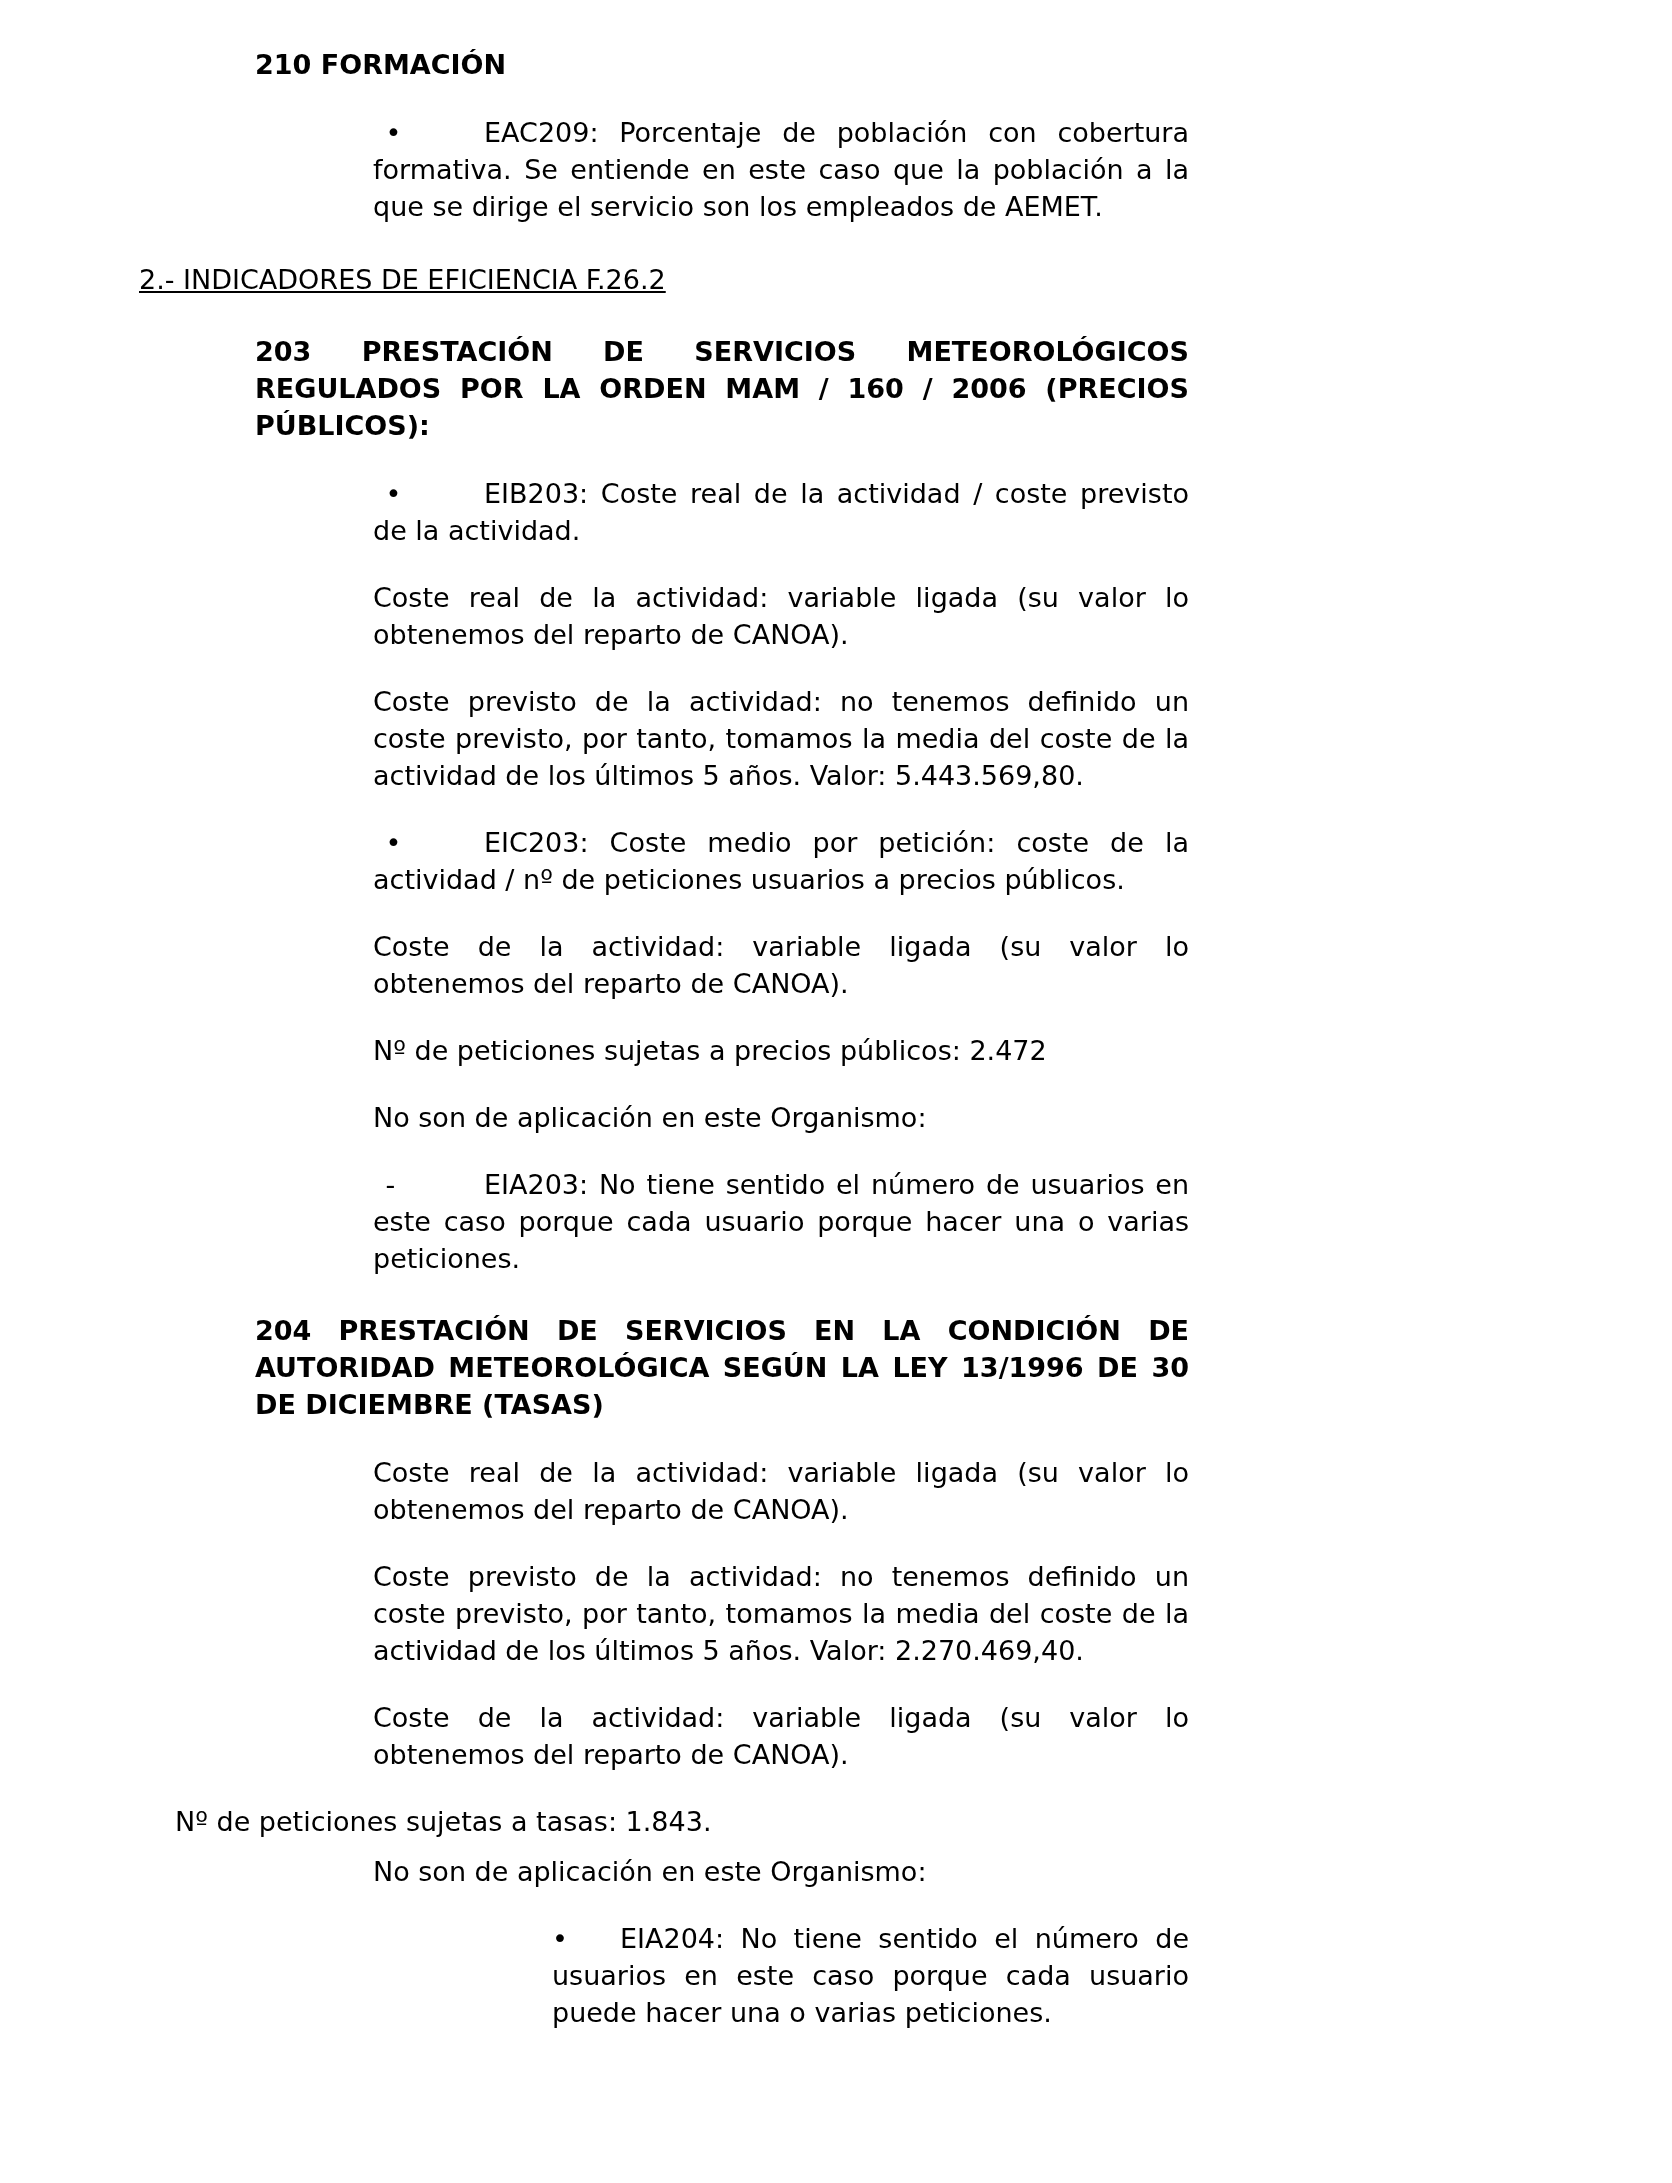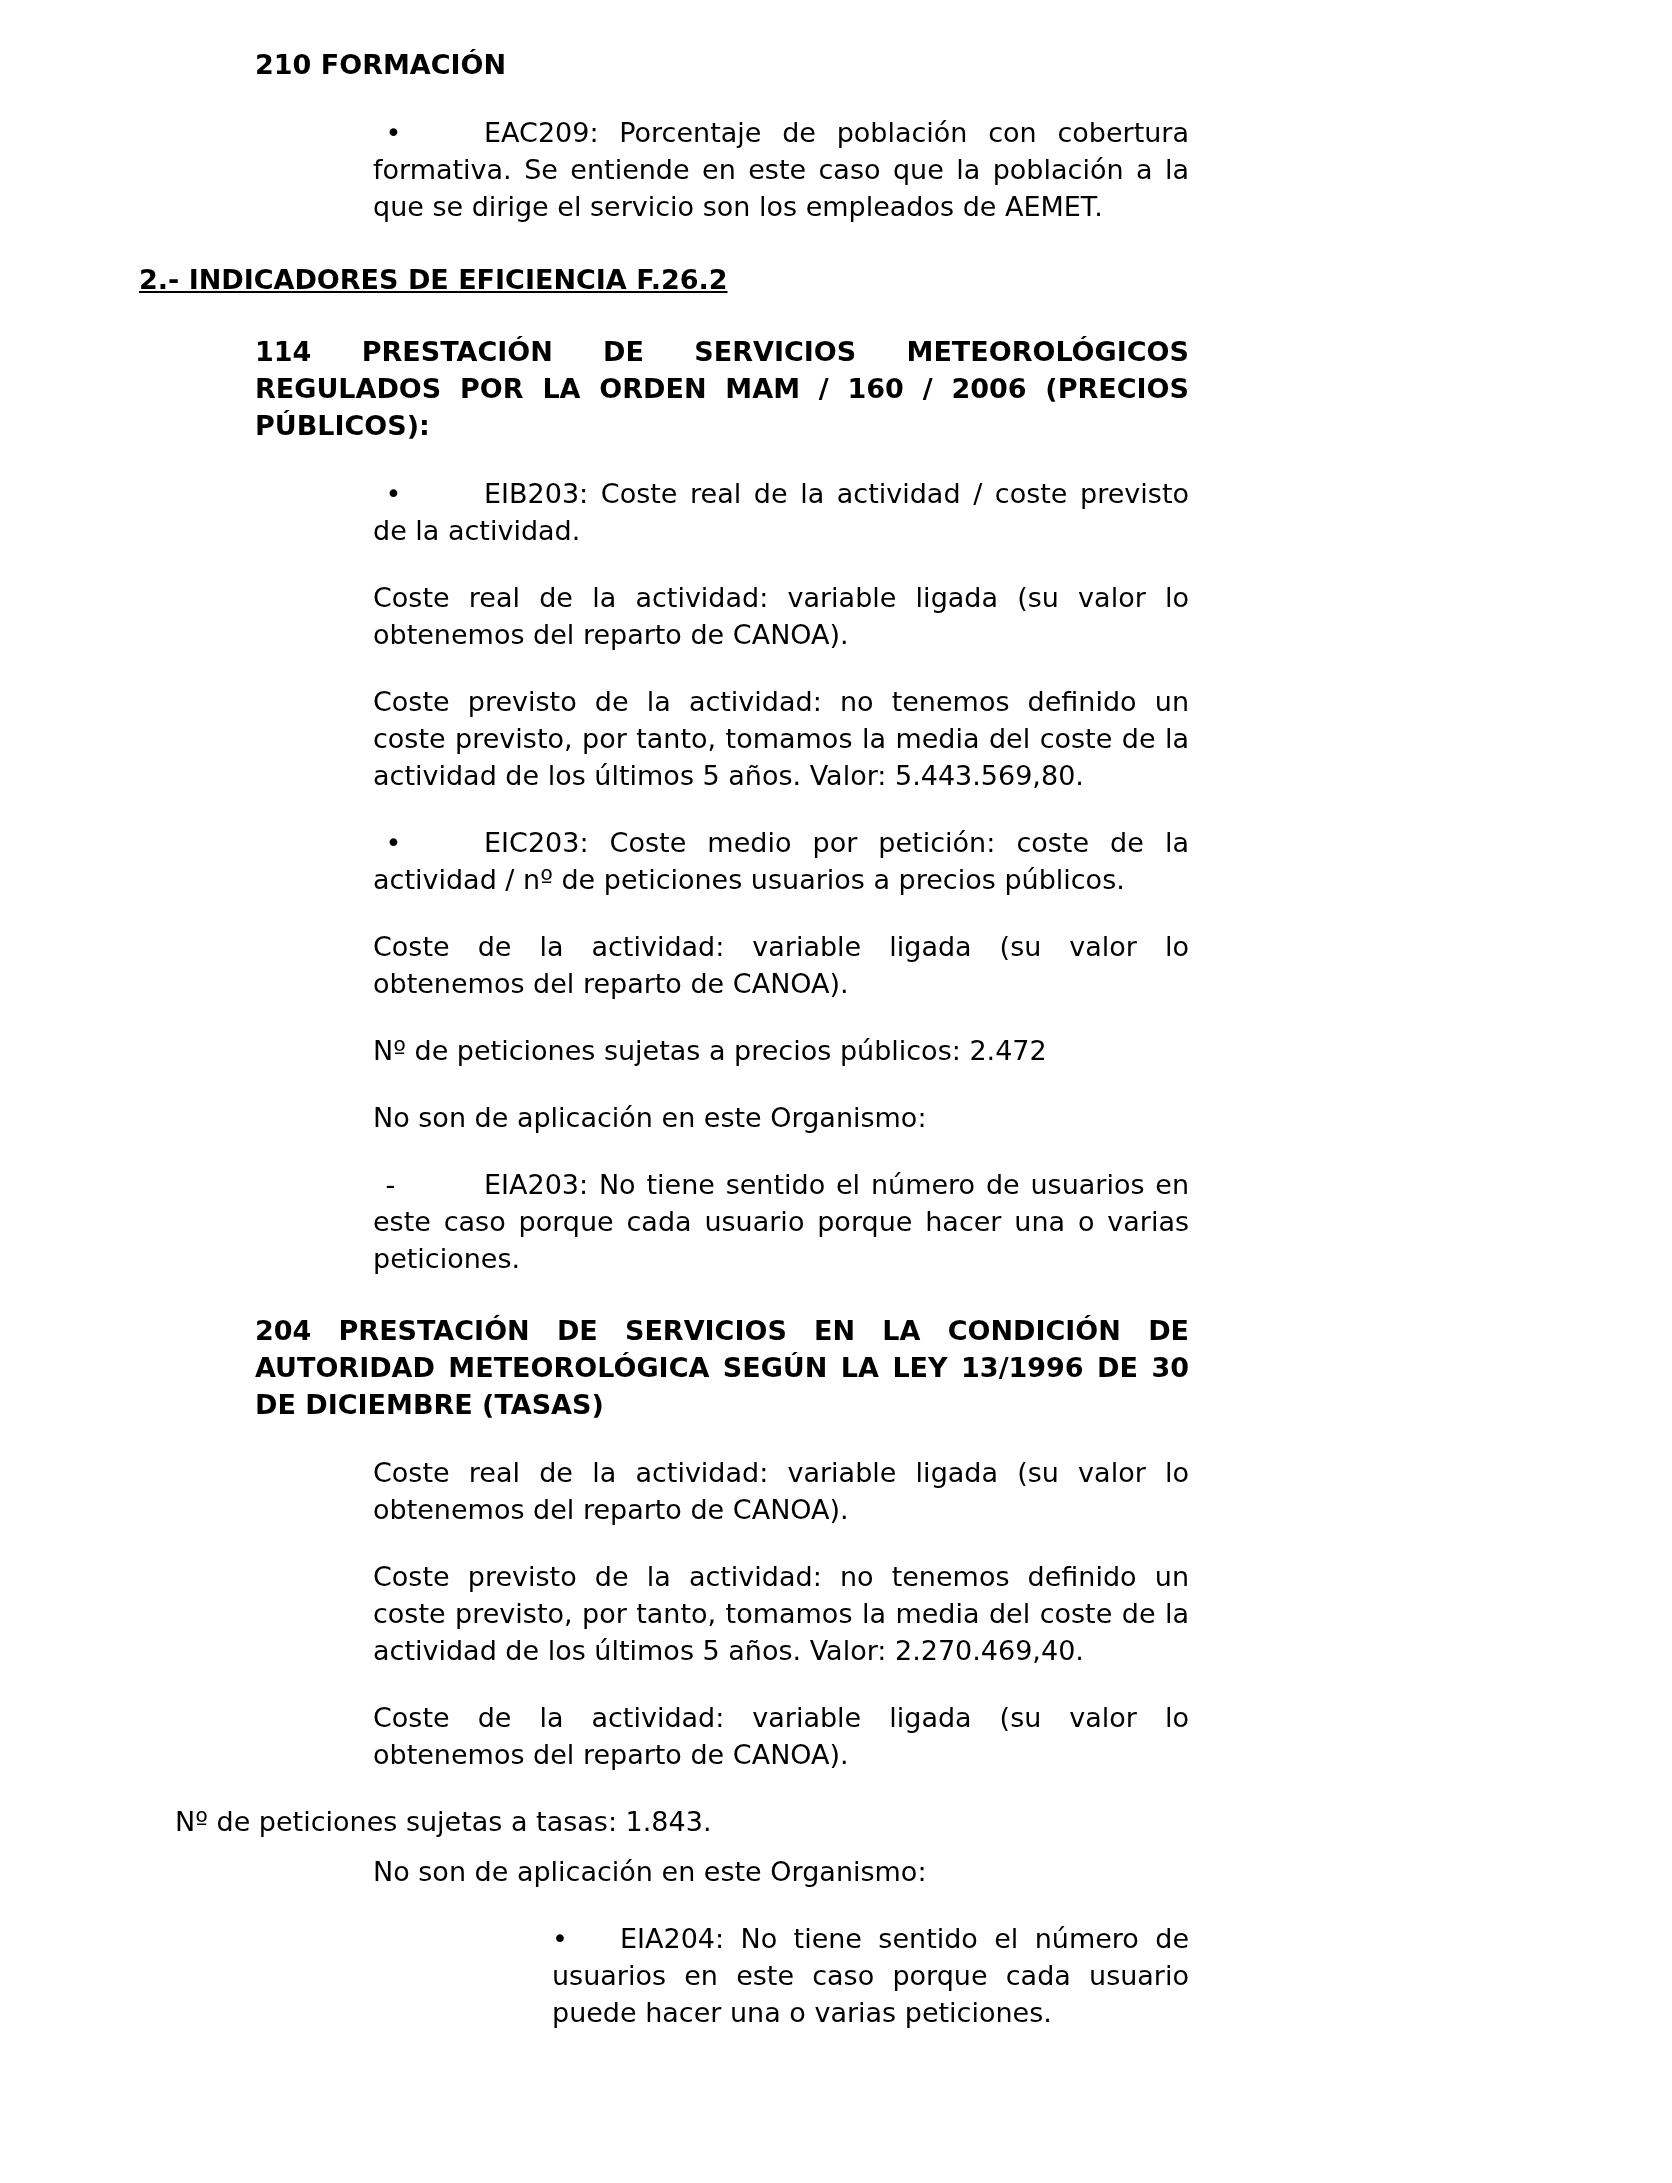--- a/index.html
+++ b/index.html
@@ -12,21 +12,21 @@
     color: #000000;
     font-family: "DejaVu Sans", "Liberation Sans", sans-serif;
     font-size: 27px;
     line-height: 37px;
     text-align: justify;
     padding: 46px 139px 115px 139px;
     overflow: hidden;
   }
   .h-main {
     font-size: 27px;
-    font-weight: bold;
+    font-weight: normal;
     text-decoration: underline;
     text-align: left;
     margin: 36px 0 31px 0;
   }
   .h-sub {
     font-size: 27px;
     font-weight: bold;
     margin: 35px 0 31px 116px;
     text-align: justify;
   }
@@ -53,21 +53,21 @@
 
 <div class="page">
 
   <h2 class="h-sub first">210 FORMACIÓN</h2>
 
   <p class="para"><span class="marker">•</span><span>EAC209: Porcentaje de población con cobertura formativa. Se entiende en este caso que la población a la que se dirige el servicio son los empleados de AEMET.</span></p>
 
 
   <h1 class="h-main">2.- INDICADORES DE EFICIENCIA F.26.2</h1>
 
-  <h2 class="h-sub">114 PRESTACIÓN DE SERVICIOS METEOROLÓGICOS REGULADOS POR LA ORDEN MAM / 160 / 2006 (PRECIOS PÚBLICOS):</h2>
+  <h2 class="h-sub">203 PRESTACIÓN DE SERVICIOS METEOROLÓGICOS REGULADOS POR LA ORDEN MAM / 160 / 2006 (PRECIOS PÚBLICOS):</h2>
 
   <p class="para"><span class="marker">•</span><span>EIB203: Coste real de la actividad / coste previsto de la actividad.</span></p>
 
   <p class="para">Coste real de la actividad: variable ligada (su valor lo obtenemos del reparto de CANOA).</p>
 
   <p class="para">Coste previsto de la actividad: no tenemos definido un coste previsto, por tanto, tomamos la media del coste de la actividad de los últimos 5 años. Valor: 5.443.569,80.</p>
 
   <p class="para"><span class="marker">•</span><span>EIC203: Coste medio por petición: coste de la actividad / nº de peticiones usuarios a precios públicos.</span></p>
 
   <p class="para">Coste de la actividad: variable ligada (su valor lo obtenemos del reparto de CANOA).</p>

